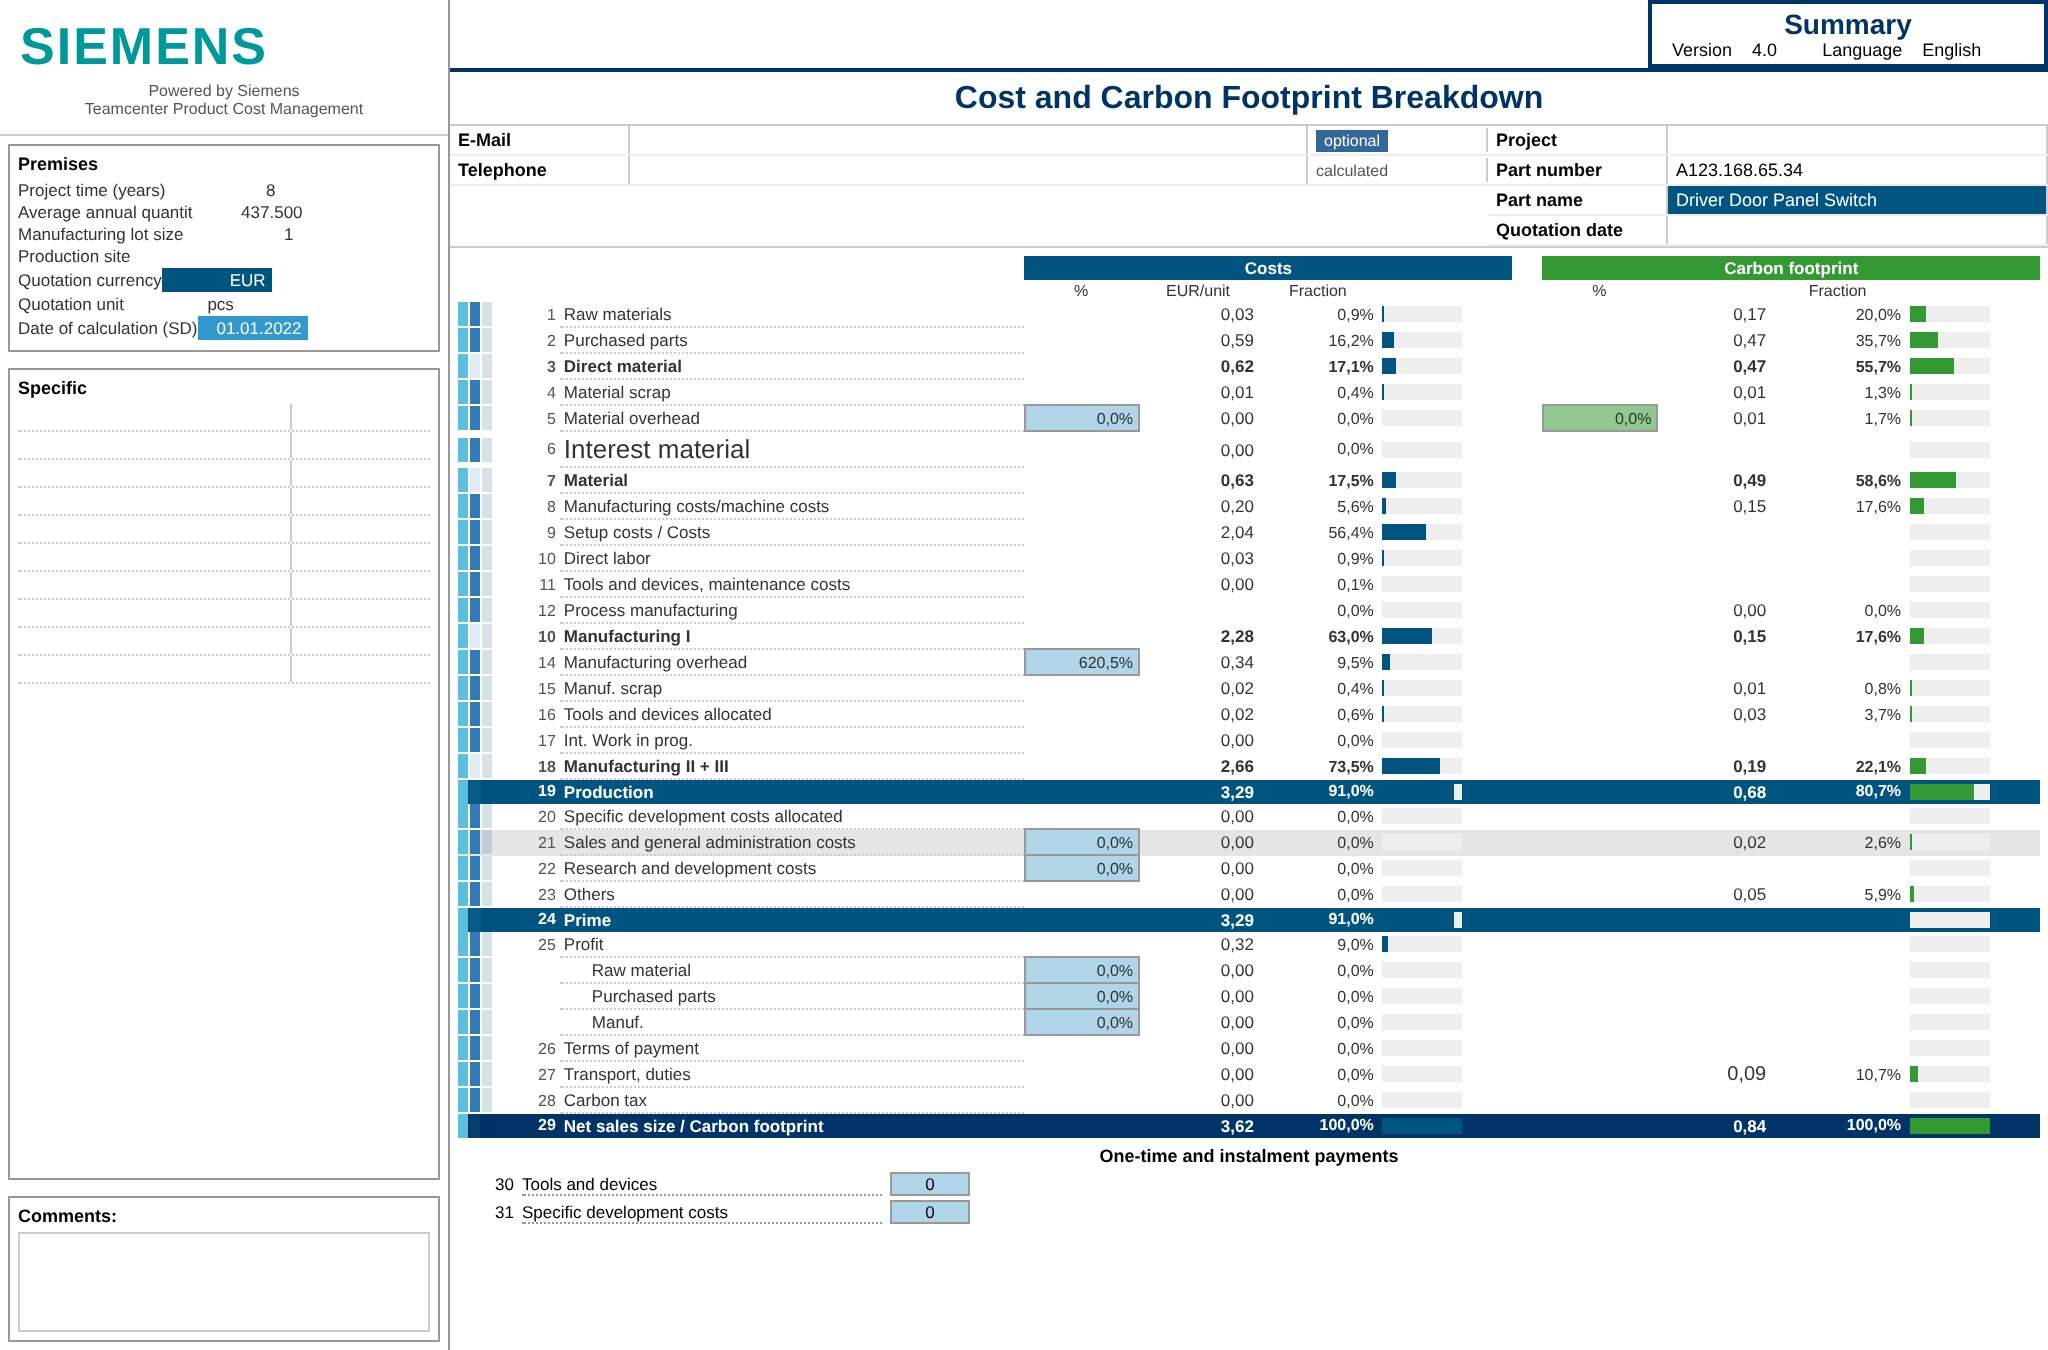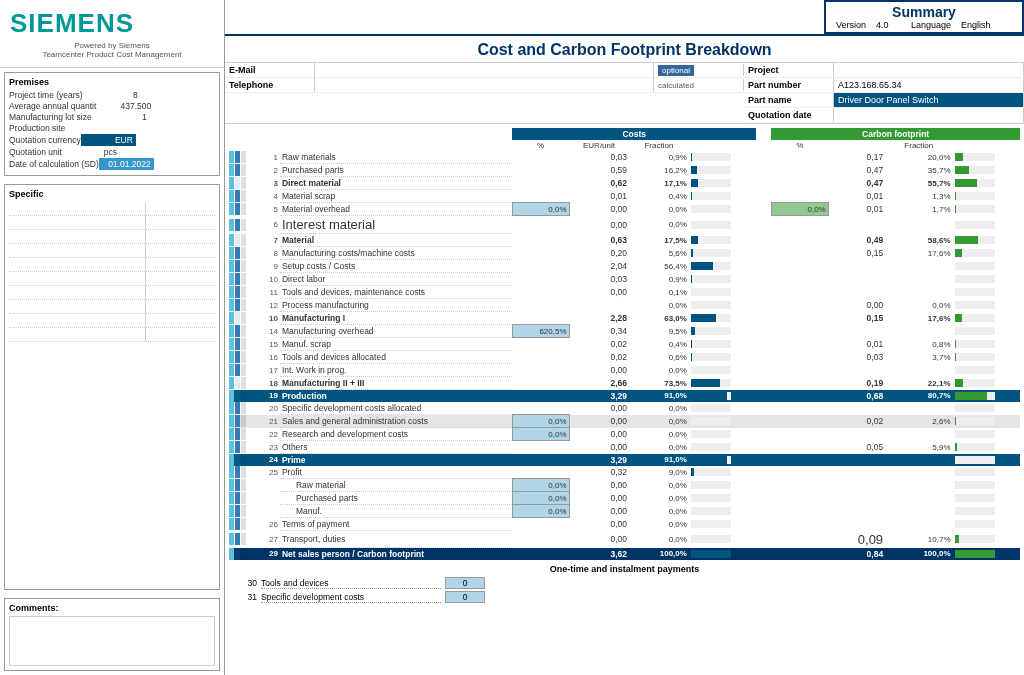--- a/index.html
+++ b/index.html
@@ -1100,38 +1100,66 @@
               <td style="text-align: right; font-size: 8px;"></td>
               <td class="num-cell" style="font-size: 8.5px;">0,00</td>
               <td class="pct-cell" style="font-size: 8px;">0,0%</td>
               <td style="padding: 0px 2px;">
                 <div style="height: 8px; background: rgb(238, 238, 238); width: 40px;">
                   <div style="height: 8px; background: rgb(0, 85, 128); width: 0%;"></div>
                 </div>
               </td>
               <td style="width: 10px;"></td>
               <td style="text-align: right; font-size: 8px;"></td>
-              <td class="num-cell" style="font-size: 13px;">0,09</td>
+              <td class="num-cell" style="font-size: 10px;">0,09</td>
               <td class="pct-cell" style="font-size: 8px;">10,7%</td>
               <td style="padding: 0px 2px;">
                 <div style="height: 8px; background: rgb(238, 238, 238); width: 40px;">
                   <div style="height: 8px; background: rgb(51, 153, 51); width: 10.7%;"></div>
                 </div>
               </td>
             </tr>
+            <tr style="background: rgb(255, 255, 255); color: rgb(51, 51, 51); font-weight: normal;">
+              <td style="padding: 0px; width: 18px;">
+                <div style="display: flex; height: 12px;">
+                  <div style="width: 5px; height: 12px; margin-right: 1px; background: rgb(91, 192, 222);"></div>
+                  <div style="width: 5px; height: 12px; margin-right: 1px; background: rgb(51, 122, 183);"></div>
+                  <div style="width: 5px; height: 12px; margin-right: 1px; background: rgb(0, 51, 102); opacity: 0.15;"></div>
+                </div>
+              </td>
+              <td class="row-num" style="color: rgb(85, 85, 85);">28</td>
+              <td style="font-size: 8.5px; border-bottom: 1px dotted rgb(204, 204, 204);">Carbon tax</td>
+              <td style="text-align: right; font-size: 8px;"></td>
+              <td class="num-cell" style="font-size: 8.5px;">0,00</td>
+              <td class="pct-cell" style="font-size: 8px;">0,0%</td>
+              <td style="padding: 0px 2px;">
+                <div style="height: 8px; background: rgb(238, 238, 238); width: 40px;">
+                  <div style="height: 8px; background: rgb(0, 85, 128); width: 0%;"></div>
+                </div>
+              </td>
+              <td style="width: 10px;"></td>
+              <td style="text-align: right; font-size: 8px;"></td>
+              <td class="num-cell" style="font-size: 8.5px;"></td>
+              <td class="pct-cell" style="font-size: 8px;"></td>
+              <td style="padding: 0px 2px;">
+                <div style="height: 8px; background: rgb(238, 238, 238); width: 40px;">
+                  <div style="height: 8px; background: rgb(51, 153, 51); width: 0%;"></div>
+                </div>
+              </td>
+            </tr>
             <tr style="background: rgb(0, 51, 102); color: rgb(255, 255, 255); font-weight: bold;">
               <td style="padding: 0px; width: 18px;">
                 <div style="display: flex; height: 12px;">
                   <div style="width: 5px; height: 12px; margin-right: 1px; background: rgb(91, 192, 222);"></div>
                   <div style="width: 5px; height: 12px; margin-right: 1px; background: rgb(51, 122, 183); opacity: 0.15;"></div>
                   <div style="width: 5px; height: 12px; margin-right: 1px; background: rgb(0, 51, 102); opacity: 0.15;"></div>
                 </div>
               </td>
               <td class="row-num" style="color: rgb(255, 255, 255);">29</td>
-              <td style="font-size: 8.5px; border-bottom: none;">Net sales person / Carbon footprint</td>
+              <td style="font-size: 8.5px; border-bottom: none;">Net sales size / Carbon footprint</td>
               <td style="text-align: right; font-size: 8px;"></td>
               <td class="num-cell" style="font-size: 8.5px;">3,62</td>
               <td class="pct-cell" style="font-size: 8px;">100,0%</td>
               <td style="padding: 0px 2px;">
                 <div style="height: 8px; background: rgb(238, 238, 238); width: 40px;">
                   <div style="height: 8px; background: rgb(0, 85, 128); width: 100%;"></div>
                 </div>
               </td>
               <td style="width: 10px;"></td>
               <td style="text-align: right; font-size: 8px;"></td>

